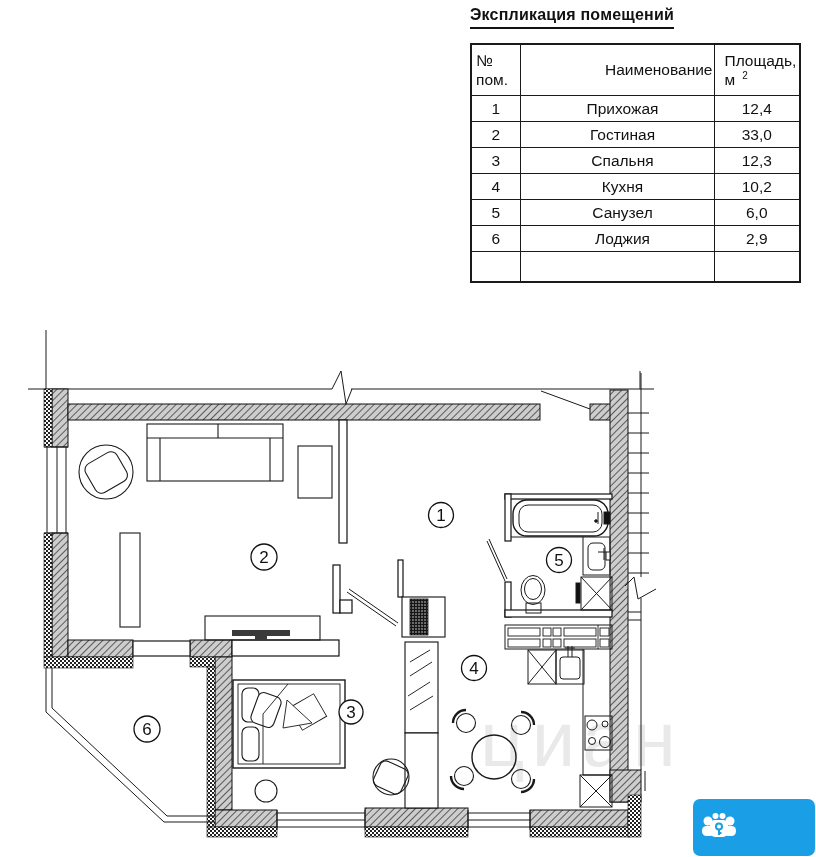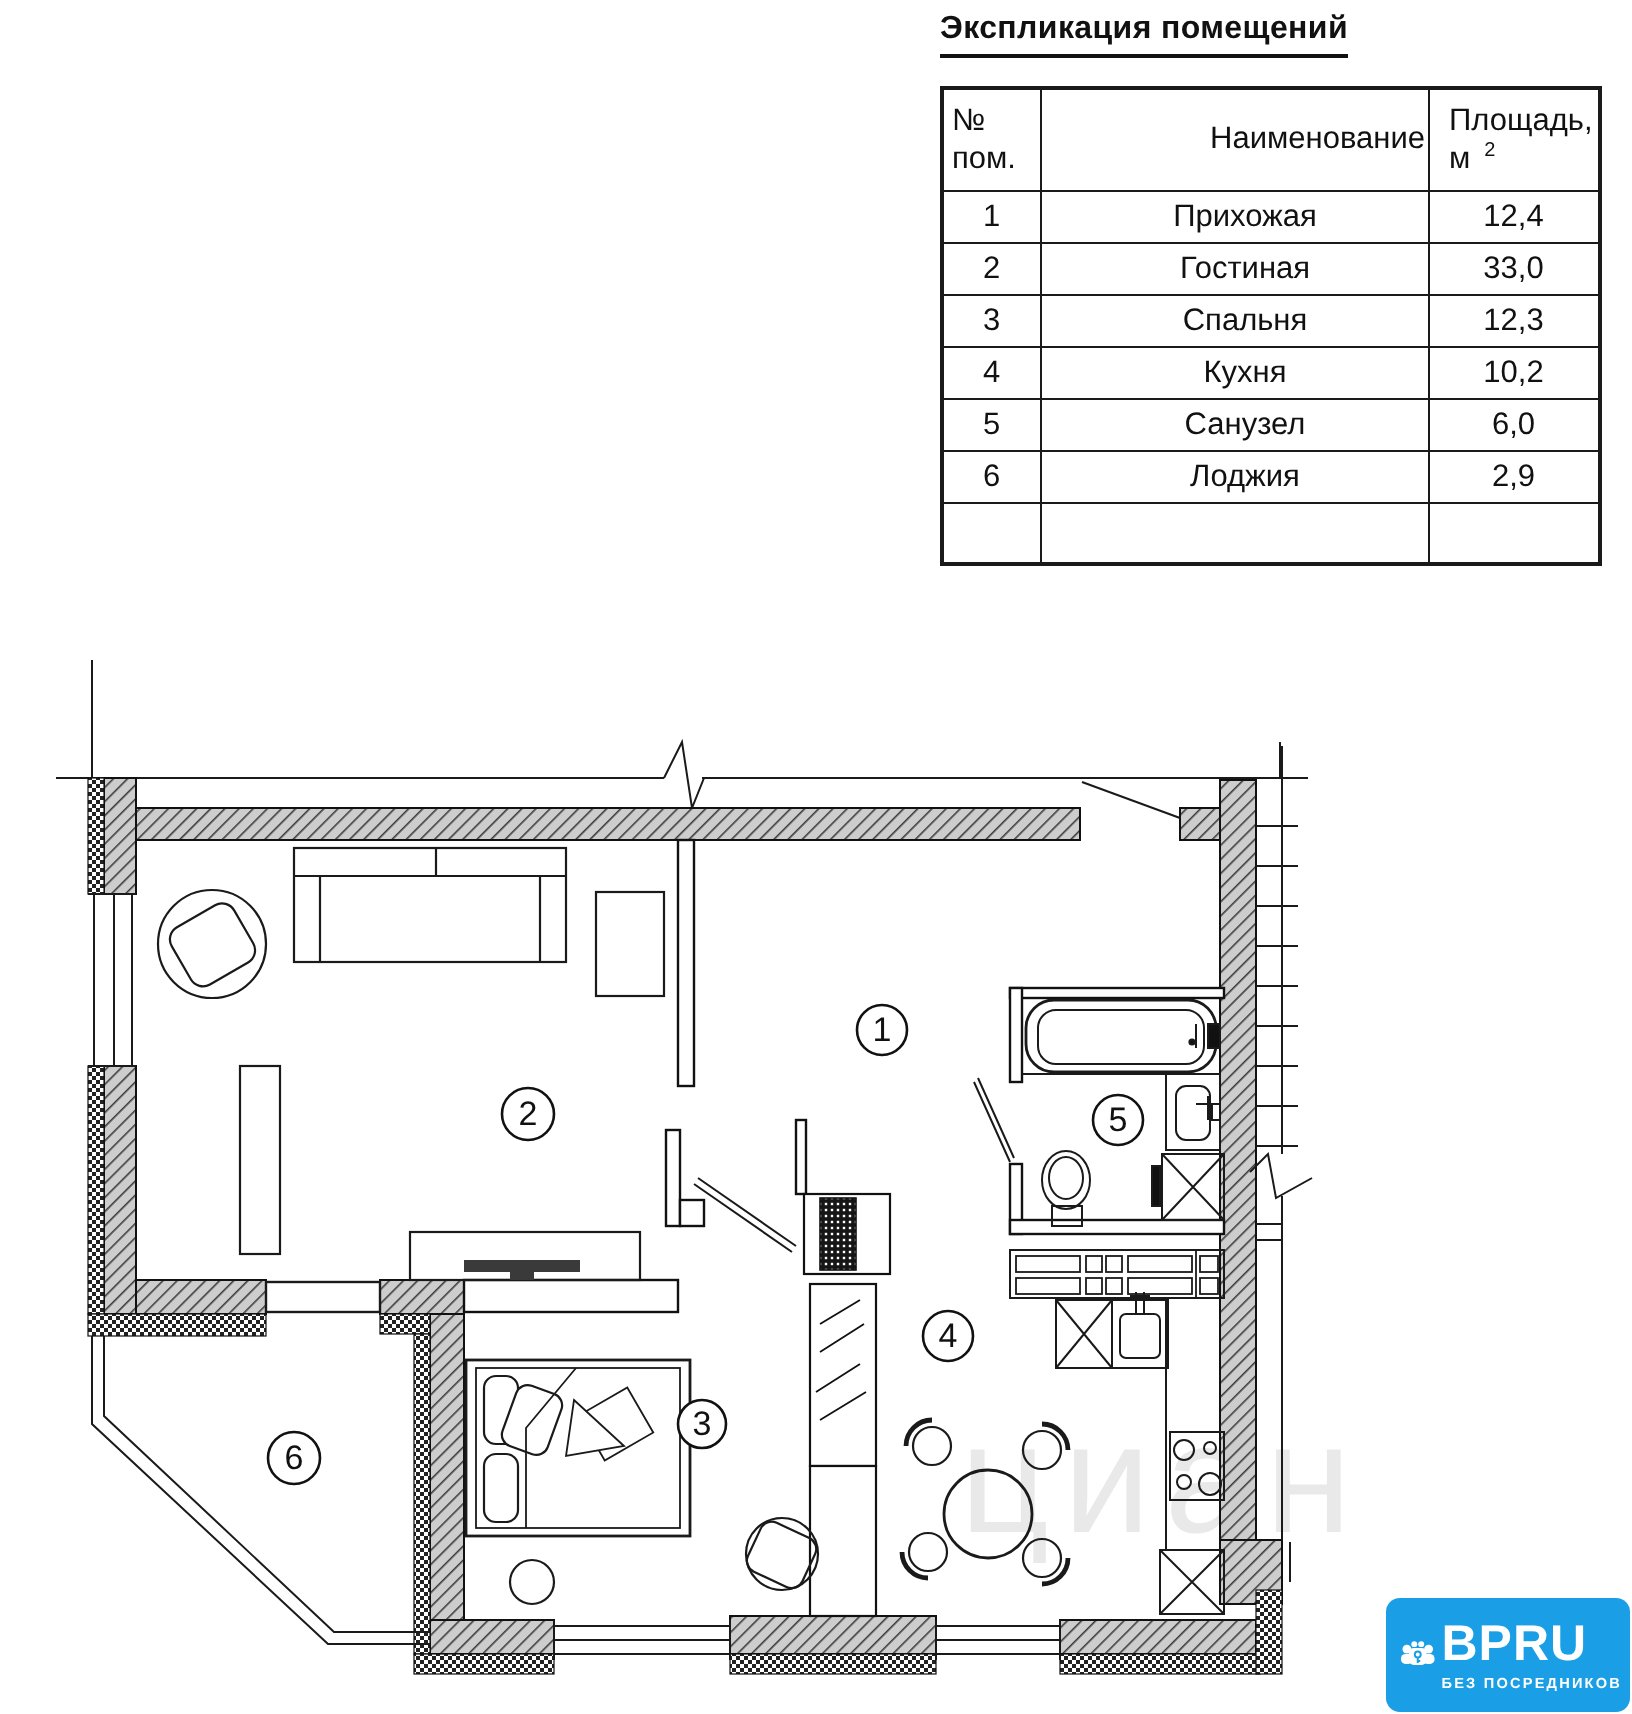--- a/index.html
+++ b/index.html
@@ -359,19 +359,15 @@
       <circle cx="9" cy="13" r="4.5" fill="#fff"></circle>
       <rect x="3" y="18" width="12" height="10" rx="4.5" fill="#fff"></rect>
       <circle cx="31" cy="13" r="4.5" fill="#fff"></circle>
       <rect x="25" y="18" width="12" height="10" rx="4.5" fill="#fff"></rect>
       <circle cx="16.5" cy="8" r="3" fill="#fff"></circle>
       <circle cx="23.5" cy="8" r="3" fill="#fff"></circle>
       <rect x="11" y="12" width="18" height="17" rx="5" fill="#fff"></rect>
       <circle cx="20" cy="18.5" r="3" fill="none" stroke="#1a9fe6" stroke-width="2"></circle>
       <path d="M20,21.5 V27 M20,25 h2.5" stroke="#1a9fe6" stroke-width="2" fill="none"></path>
     </svg>
-    <div class="logo-txt">
-      <div class="logo-brand">BPRU</div>
-      <div class="logo-tag">БЕЗ ПОСРЕДНИКОВ</div>
-    </div>
   </div>
 
 </div>
 
 </body></html>

